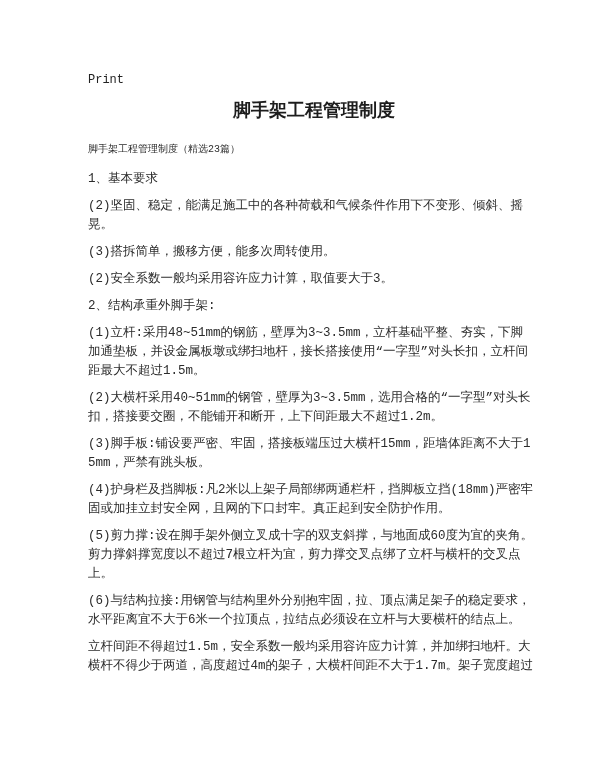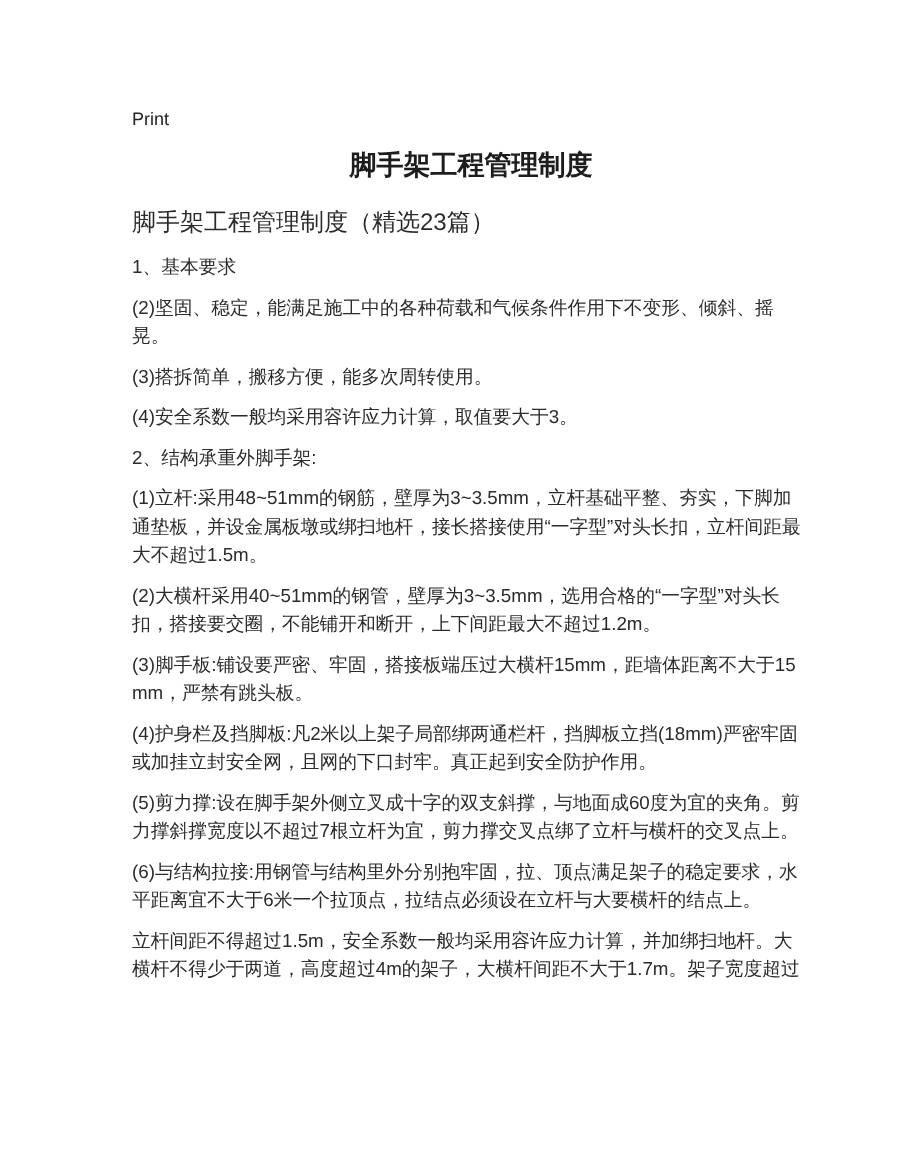--- a/index.html
+++ b/index.html
@@ -9,41 +9,41 @@
     height: 776px;
     background: #ffffff;
     overflow: hidden;
   }
   .page {
     box-sizing: border-box;
     width: 600px;
     height: 776px;
     background: #ffffff;
     color: #2b2b2b;
-    font-family: Liberation Sans, sans-serif;
+    font-family: Liberation Mono, monospace;
     padding: 70px 66px 0 88px;
   }
   .print-link {
     display: inline-block;
     font-size: 12px;
     color: #222222;
     margin: 0 0 13px 0;
     cursor: pointer;
   }
   .doc-title {
     font-size: 18px;
     font-weight: bold;
     color: #1d1d1d;
     text-align: center;
     margin: 0 -66px 18px -88px; 
     line-height: 22px;
     padding-left: 28px;
   }
   .doc-subtitle {
-    font-size: 16px;
+    font-size: 10px;
     font-weight: normal;
     margin: 16px 0 11px 0;
     line-height: 19px;
   }
   .section-heading {
     font-size: 12.5px;
     font-weight: bold;
     margin: 0 0 11px 0;
     line-height: 19px;
   }
@@ -63,21 +63,21 @@
   <span class="print-link">Print</span>
 
   <h1 class="doc-title">脚手架工程管理制度</h1>
 
   <p class="doc-subtitle">脚手架工程管理制度（精选23篇）</p>
 
 
   <p class="para">1、基本要求</p>
   <p class="para">(2)坚固、稳定，能满足施工中的各种荷载和气候条件作用下不变形、倾斜、摇晃。</p>
   <p class="para">(3)搭拆简单，搬移方便，能多次周转使用。</p>
-  <p class="para">(4)安全系数一般均采用容许应力计算，取值要大于3。</p>
+  <p class="para">(2)安全系数一般均采用容许应力计算，取值要大于3。</p>
   <p class="para">2、结构承重外脚手架:</p>
   <p class="para">(1)立杆:采用48~51mm的钢筋，壁厚为3~3.5mm，立杆基础平整、夯实，下脚加通垫板，并设金属板墩或绑扫地杆，接长搭接使用“一字型”对头长扣，立杆间距最大不超过1.5m。</p>
   <p class="para">(2)大横杆采用40~51mm的钢管，壁厚为3~3.5mm，选用合格的“一字型”对头长扣，搭接要交圈，不能铺开和断开，上下间距最大不超过1.2m。</p>
   <p class="para">(3)脚手板:铺设要严密、牢固，搭接板端压过大横杆15mm，距墙体距离不大于15mm，严禁有跳头板。</p>
   <p class="para">(4)护身栏及挡脚板:凡2米以上架子局部绑两通栏杆，挡脚板立挡(18mm)严密牢固或加挂立封安全网，且网的下口封牢。真正起到安全防护作用。</p>
   <p class="para">(5)剪力撑:设在脚手架外侧立叉成十字的双支斜撑，与地面成60度为宜的夹角。剪力撑斜撑宽度以不超过7根立杆为宜，剪力撑交叉点绑了立杆与横杆的交叉点上。</p>
   <p class="para">(6)与结构拉接:用钢管与结构里外分别抱牢固，拉、顶点满足架子的稳定要求，水平距离宜不大于6米一个拉顶点，拉结点必须设在立杆与大要横杆的结点上。</p>
   <p class="para">立杆间距不得超过1.5m，安全系数一般均采用容许应力计算，并加绑扫地杆。大横杆不得少于两道，高度超过4m的架子，大横杆间距不大于1.7m。架子宽度超过</p>
 
 </div>

